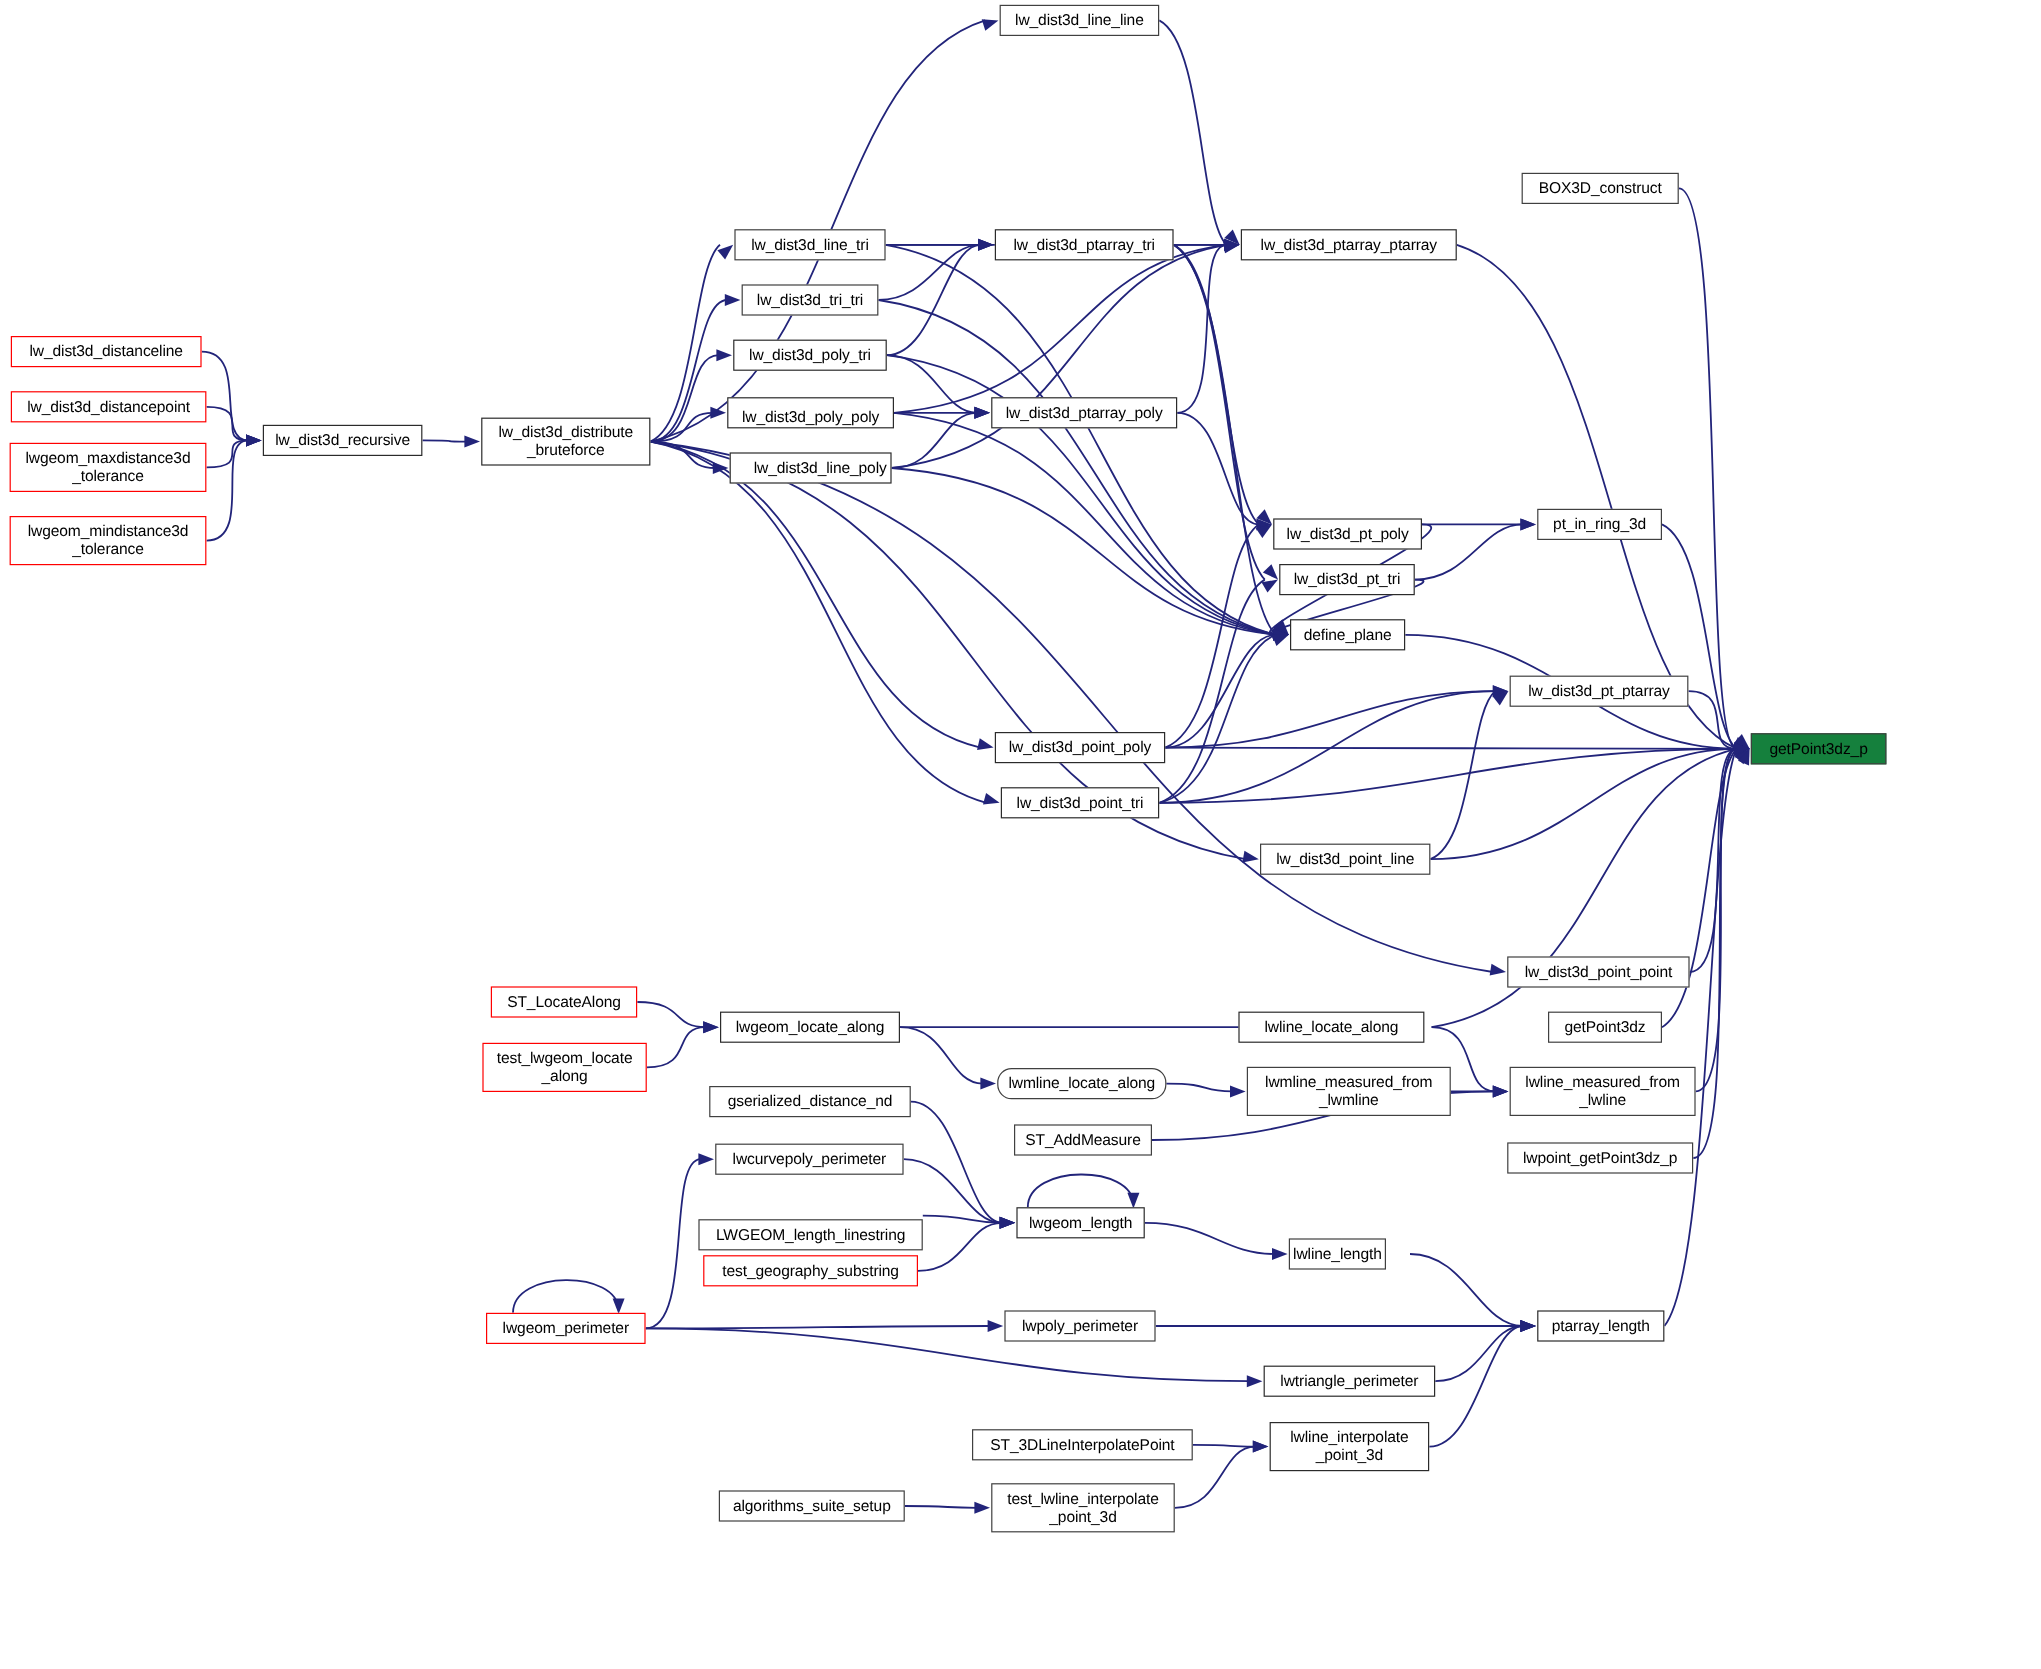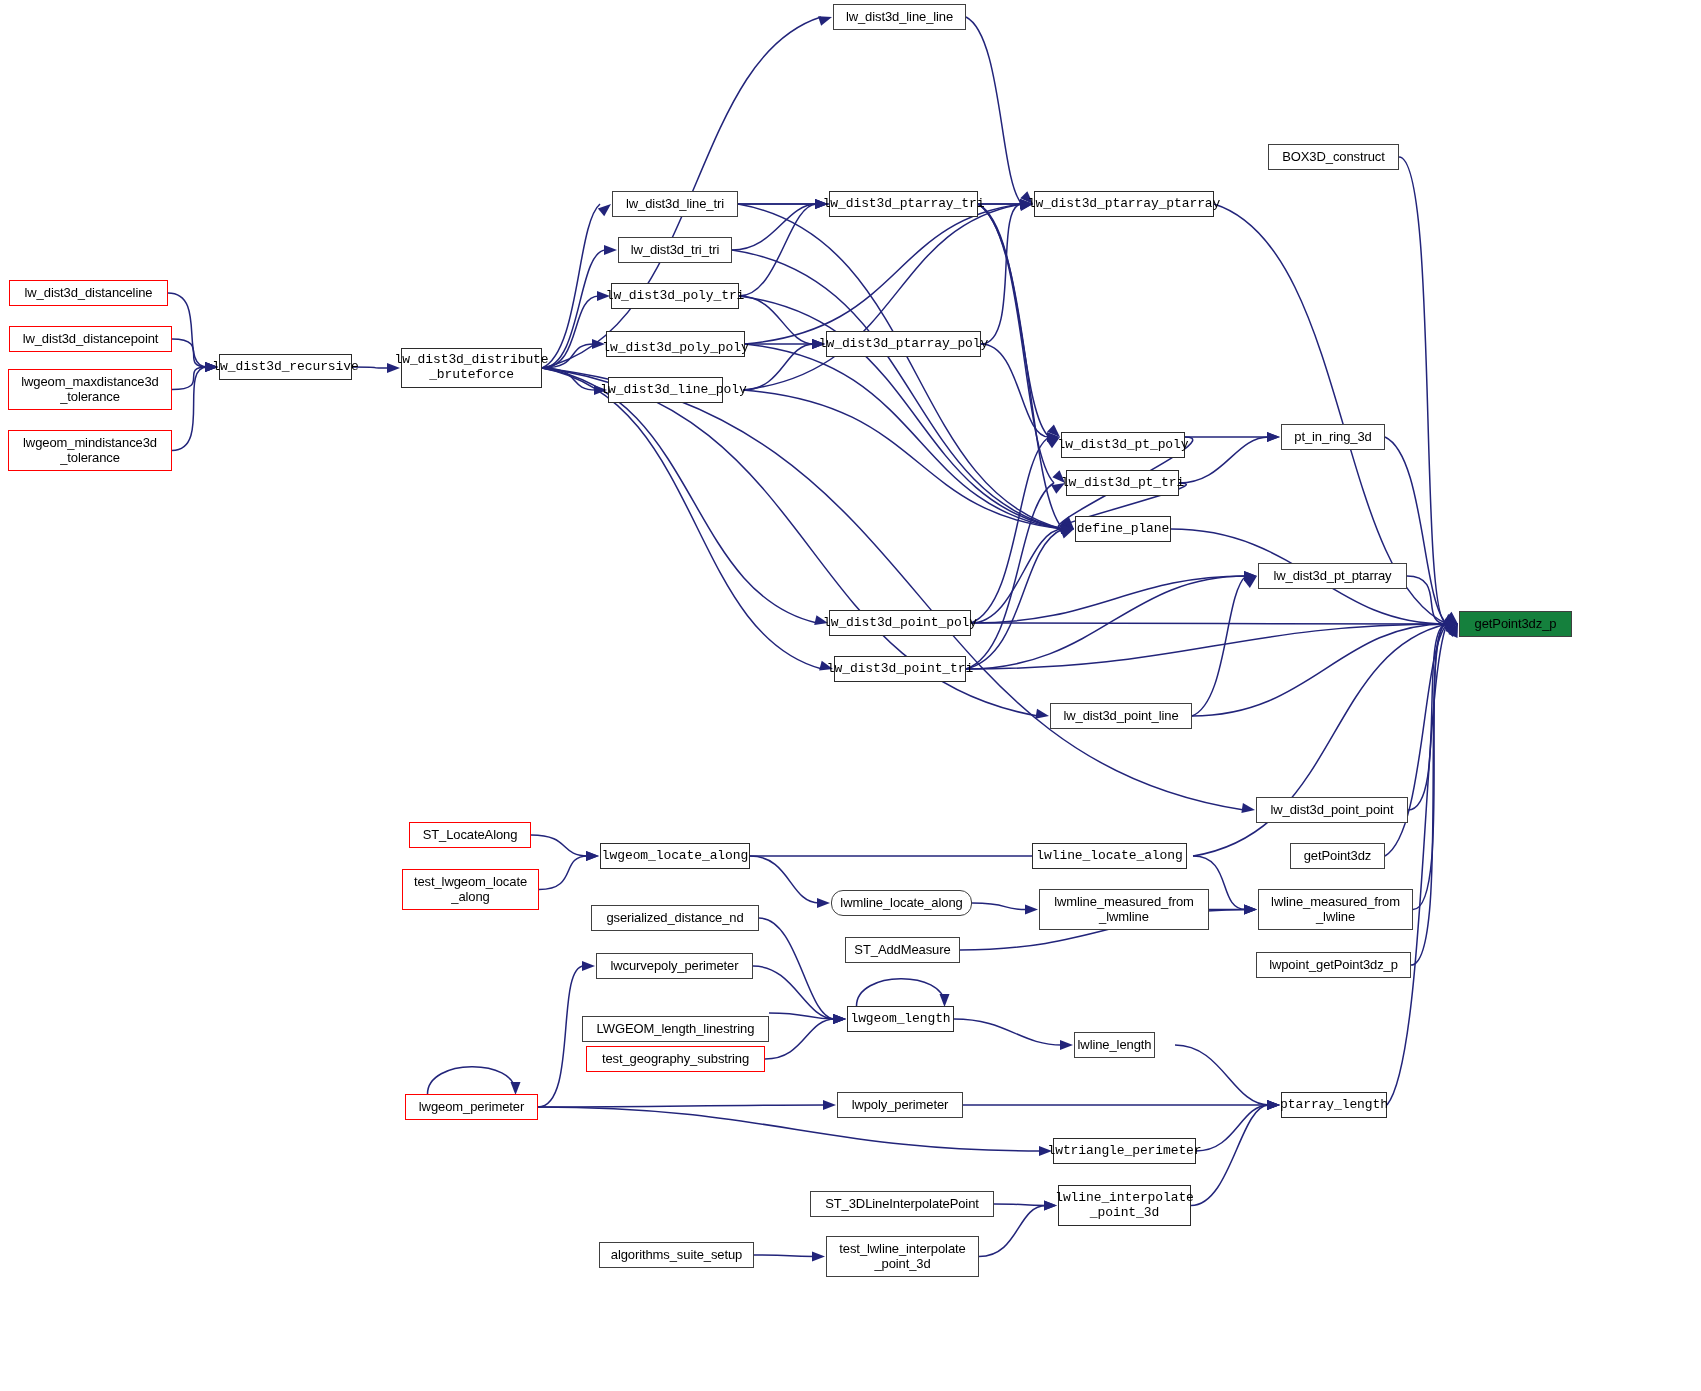--- a/index.html
+++ b/index.html
@@ -8,21 +8,21 @@
        font-family:"Liberation Sans","DejaVu Sans",sans-serif;}
   #graph{position:relative;width:1701px;height:1391px;}
   svg{position:absolute;left:0;top:0;width:1701px;height:1391px;}
   .node{position:absolute;box-sizing:border-box;
         display:flex;align-items:center;justify-content:center;
         text-align:center;line-height:1.12;
         color:#000000;background:#ffffff;
         border:1px solid #404040;
         font-size:13px;white-space:pre;letter-spacing:-0.1px;}
   .node.red{border-color:#ff0000;}
-  .node.thick{border-width:1.6px;border-color:#2b2b2b;font-family:Liberation Mono, monospace;}
+  .node.thick{border-width:1.6px;border-color:#2b2b2b;}
   .node.hl{background:#15803d;border-color:#404040;border-width:1.4px;}
 </style>
 </head>
 <body>
 
 <div id="graph">
   <svg id="edges" viewBox="0 0 1701 1391" preserveAspectRatio="none">
       <path d="M168,293 C208,293 178,367 207,367" fill="none" stroke="#22247a" stroke-width="1.5"></path>
       <polygon points="218,367 205,372 205,362" fill="#22247a"></polygon>
       <path d="M172,339 C212,339 178,367 207,367" fill="none" stroke="#22247a" stroke-width="1.5"></path>
@@ -202,21 +202,21 @@
       <div class="node" style="left: 612px; top: 191px; width: 126px; height: 26px;"><span>lw_dist3d_line_tri</span></div>
       <div class="node thick" style="left: 829px; top: 191px; width: 149px; height: 26px;"><span>lw_dist3d_ptarray_tri</span></div>
       <div class="node thick" style="left: 1034px; top: 191px; width: 180px; height: 26px;"><span>lw_dist3d_ptarray_ptarray</span></div>
       <div class="node" style="left: 618px; top: 237px; width: 114px; height: 26px;"><span>lw_dist3d_tri_tri</span></div>
       <div class="node thick" style="left: 611px; top: 283px; width: 128px; height: 26px;"><span>lw_dist3d_poly_tri</span></div>
       <div class="node thick" style="left: 826px; top: 331px; width: 155px; height: 26px;"><span>lw_dist3d_ptarray_poly</span></div>
       <div class="node thick" style="left: 606px; top: 331px; width: 139px; height: 26px; align-items: flex-end;"><span>lw_dist3d_poly_poly</span></div>
       <div class="node thick" style="left: 401px; top: 348px; width: 141px; height: 40px;"><span>lw_dist3d_distribute
 _bruteforce</span></div>
       <div class="node thick" style="left: 219px; top: 354px; width: 133px; height: 26px;"><span>lw_dist3d_recursive</span></div>
-      <div class="node thick" style="left: 608px; top: 377px; width: 115px; height: 26px; padding-left: 16px;"><span>lw_dist3d_line_poly</span></div>
+      <div class="node thick" style="left: 608px; top: 377px; width: 135px; height: 26px; padding-left: 16px;"><span>lw_dist3d_line_poly</span></div>
       <div class="node red" style="left: 9px; top: 280px; width: 159px; height: 26px;"><span>lw_dist3d_distanceline</span></div>
       <div class="node red" style="left: 9px; top: 326px; width: 163px; height: 26px;"><span>lw_dist3d_distancepoint</span></div>
       <div class="node red" style="left: 8px; top: 369px; width: 164px; height: 41px;"><span>lwgeom_maxdistance3d
 _tolerance</span></div>
       <div class="node red" style="left: 8px; top: 430px; width: 164px; height: 41px;"><span>lwgeom_mindistance3d
 _tolerance</span></div>
       <div class="node thick" style="left: 1061px; top: 432px; width: 124px; height: 26px;"><span>lw_dist3d_pt_poly</span></div>
       <div class="node" style="left: 1281px; top: 424px; width: 104px; height: 26px;"><span>pt_in_ring_3d</span></div>
       <div class="node thick" style="left: 1066px; top: 470px; width: 113px; height: 26px;"><span>lw_dist3d_pt_tri</span></div>
       <div class="node thick" style="left: 1075px; top: 516px; width: 96px; height: 26px;"><span>define_plane</span></div>

